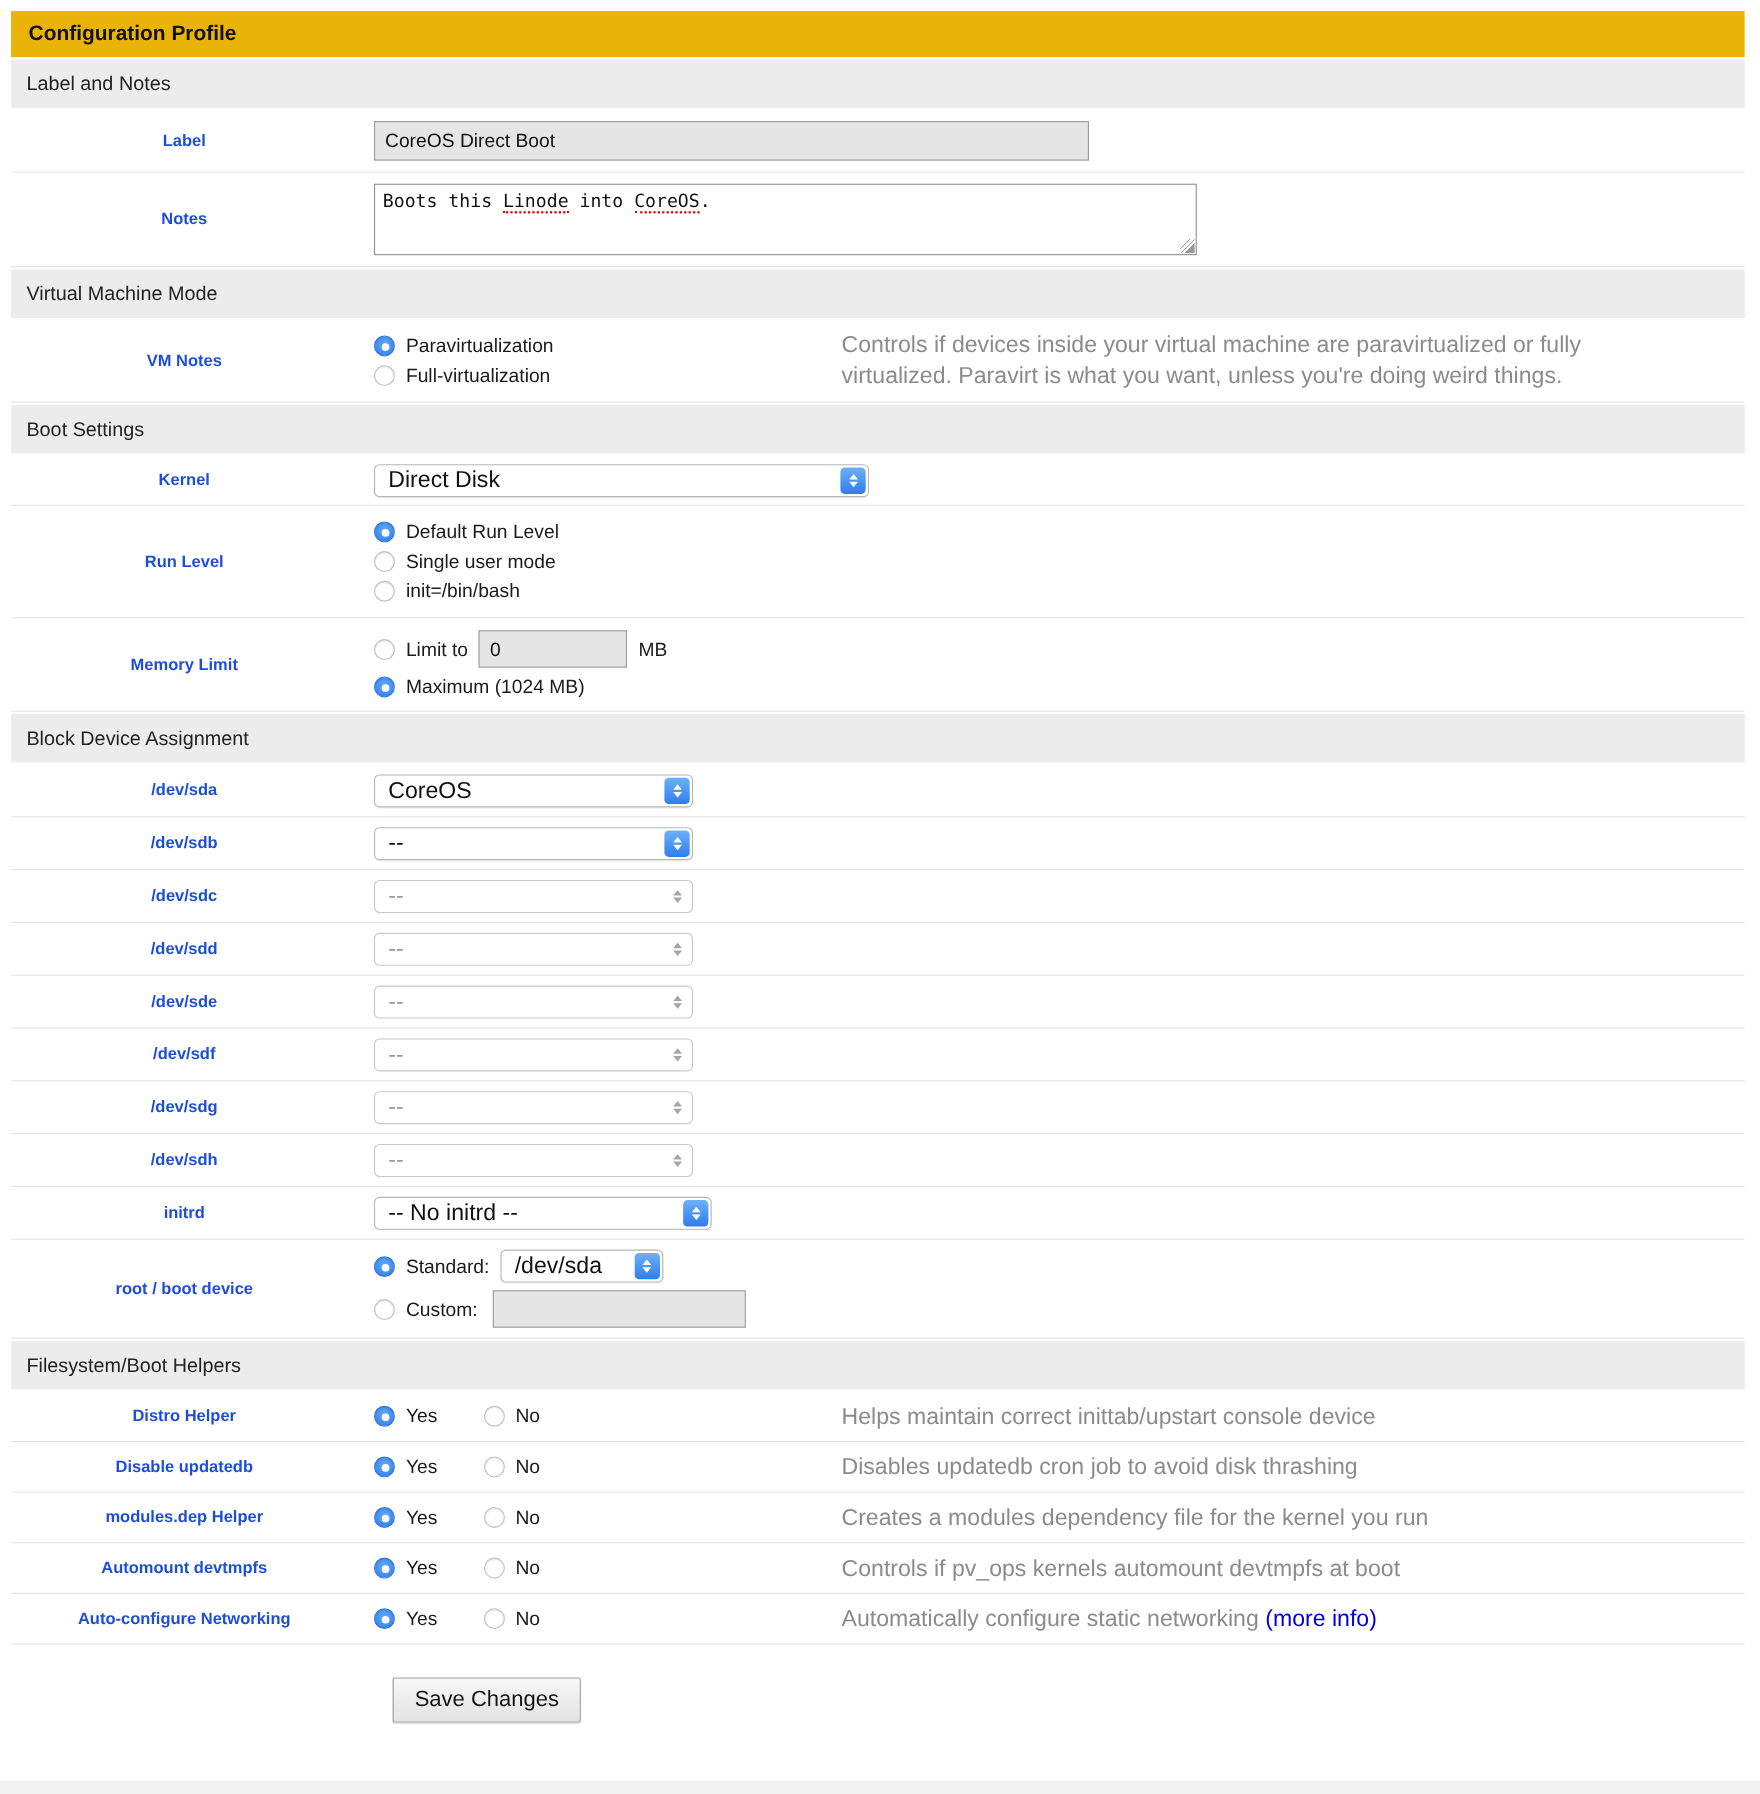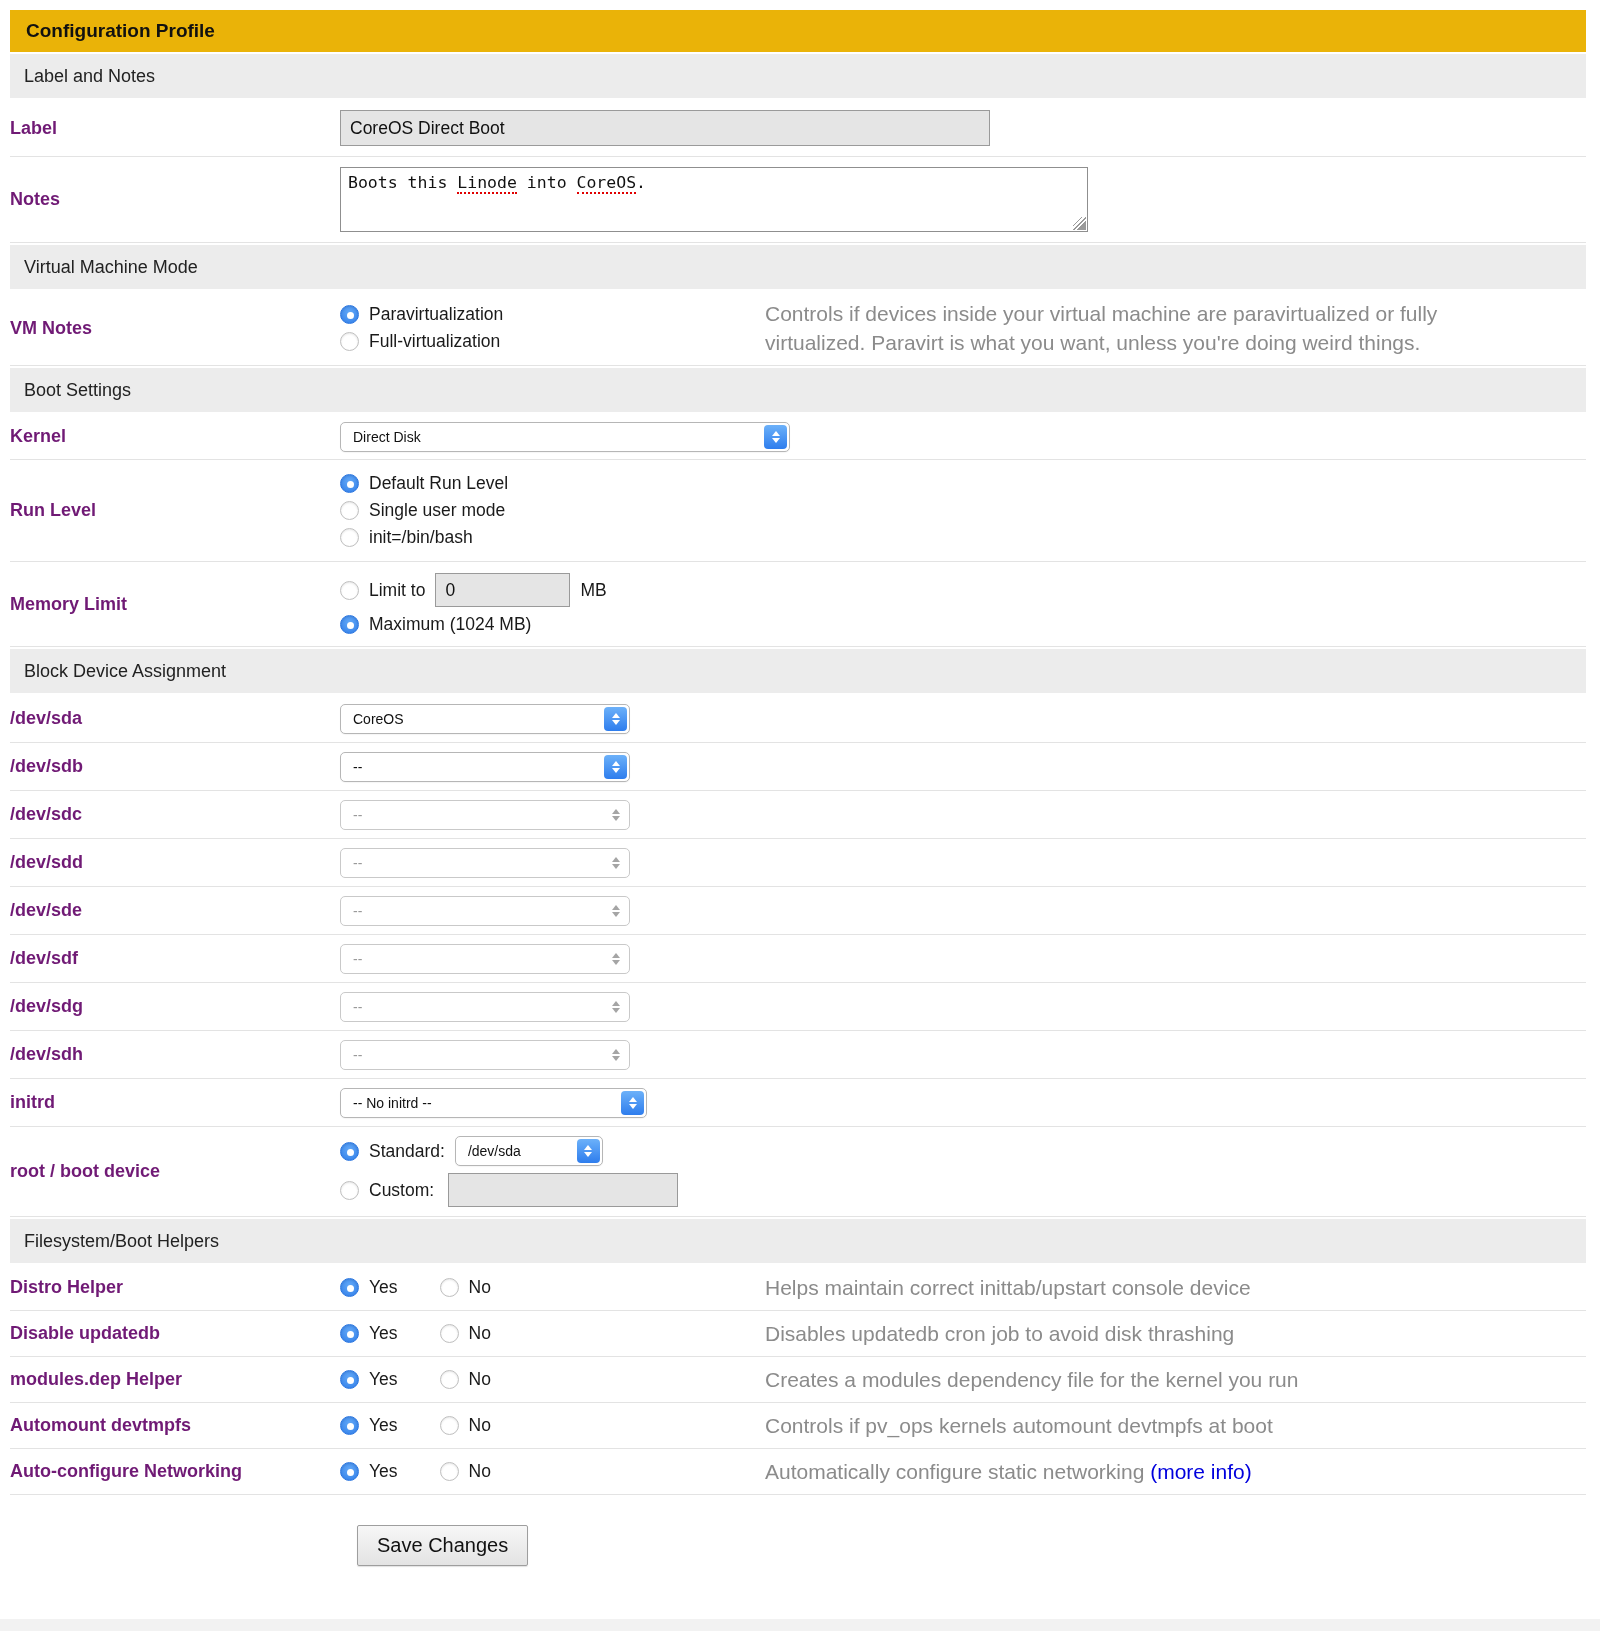--- a/index.html
+++ b/index.html
@@ -16,22 +16,22 @@
     padding-left:16px; font-size:19px; font-weight:bold; color:#111;
   }
   .section-bar {
     background:#ececec; height:44px; display:flex; align-items:center;
     padding-left:14px; font-size:18px; color:#222; margin:2px 0;
   }
 
   
   .row { display:flex; align-items:center; position:relative; border-bottom:1px solid #e3e3e3; }
   .label-cell {
-    width:330px; min-width:330px; text-align:left; padding-right:15px;
-    font-weight:bold; font-size:18px; color:#701a75;
+    width:330px; min-width:330px; text-align:center; padding-right:15px;
+    font-weight:bold; font-size:15px; color:#1d4ed8;
   }
   .field-cell { display:flex; align-items:center; }
   .help {
     position:absolute; left:755px; top:50%; transform:translateY(-50%);
     width:745px; color:#8b8b8b; font-size:21px; line-height:1.4;
   }
   .help a { color:#0000dd; text-decoration:none; }
 
   
   .txt {
@@ -48,21 +48,21 @@
   .grip {
     position:absolute; right:1px; bottom:1px; width:13px; height:13px;
     background:
       linear-gradient(135deg, transparent 0 6px, #9a9a9a 6px 7px, transparent 7px 9px, #9a9a9a 9px 10px, transparent 10px 12px, #9a9a9a 12px 13px);
   }
 
   
   .select {
     height:30px; background:#fff; border:1px solid #b6b6b6; border-radius:5px;
     display:flex; align-items:center; position:relative;
-    font-size:14px; color:#111; padding-left:12px;
+    font-size:21px; color:#111; padding-left:12px;
     box-shadow:0 1px 1px rgba(0,0,0,0.04);
   }
   .select .stepper {
     position:absolute; right:2px; top:2px; bottom:2px; width:23px; border-radius:4px;
     background:linear-gradient(#6cb1f9,#2e7ded); display:flex; flex-direction:column;
     align-items:center; justify-content:center; gap:2px;
   }
   .tri-up { width:0; height:0; border-left:4px solid transparent; border-right:4px solid transparent; border-bottom:5px solid #fff; }
   .tri-dn { width:0; height:0; border-left:4px solid transparent; border-right:4px solid transparent; border-top:5px solid #fff; }
   .select.disabled { border-color:#c9c9c9; color:#9a9a9a; box-shadow:none; }

